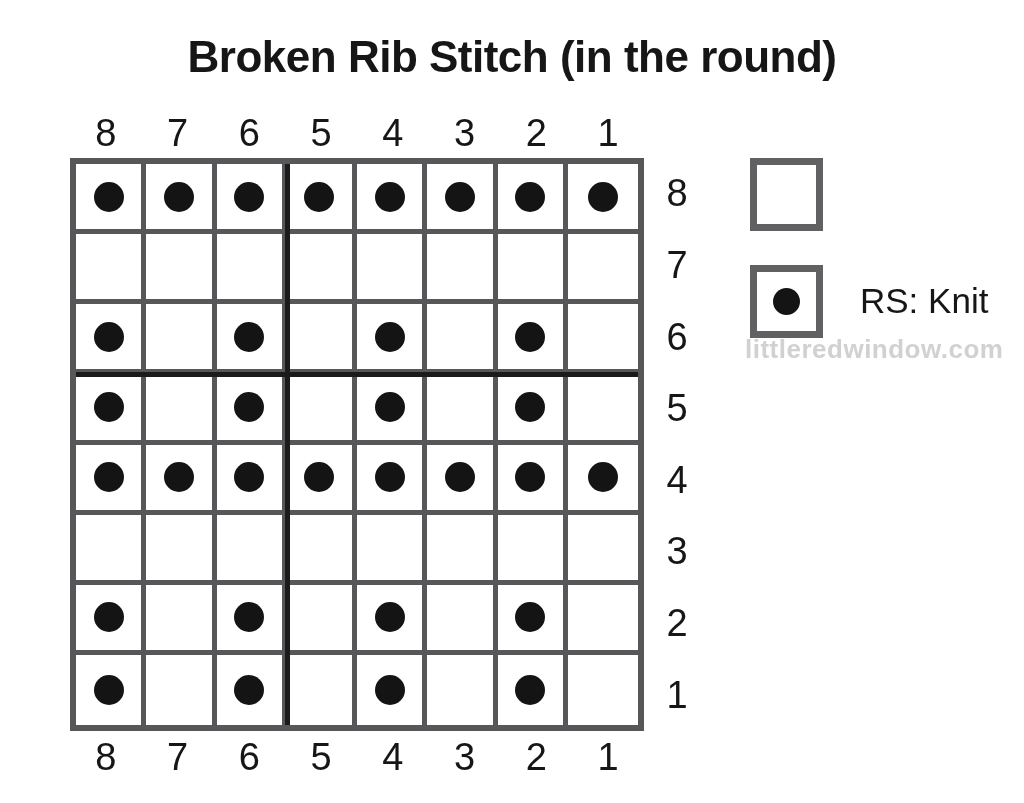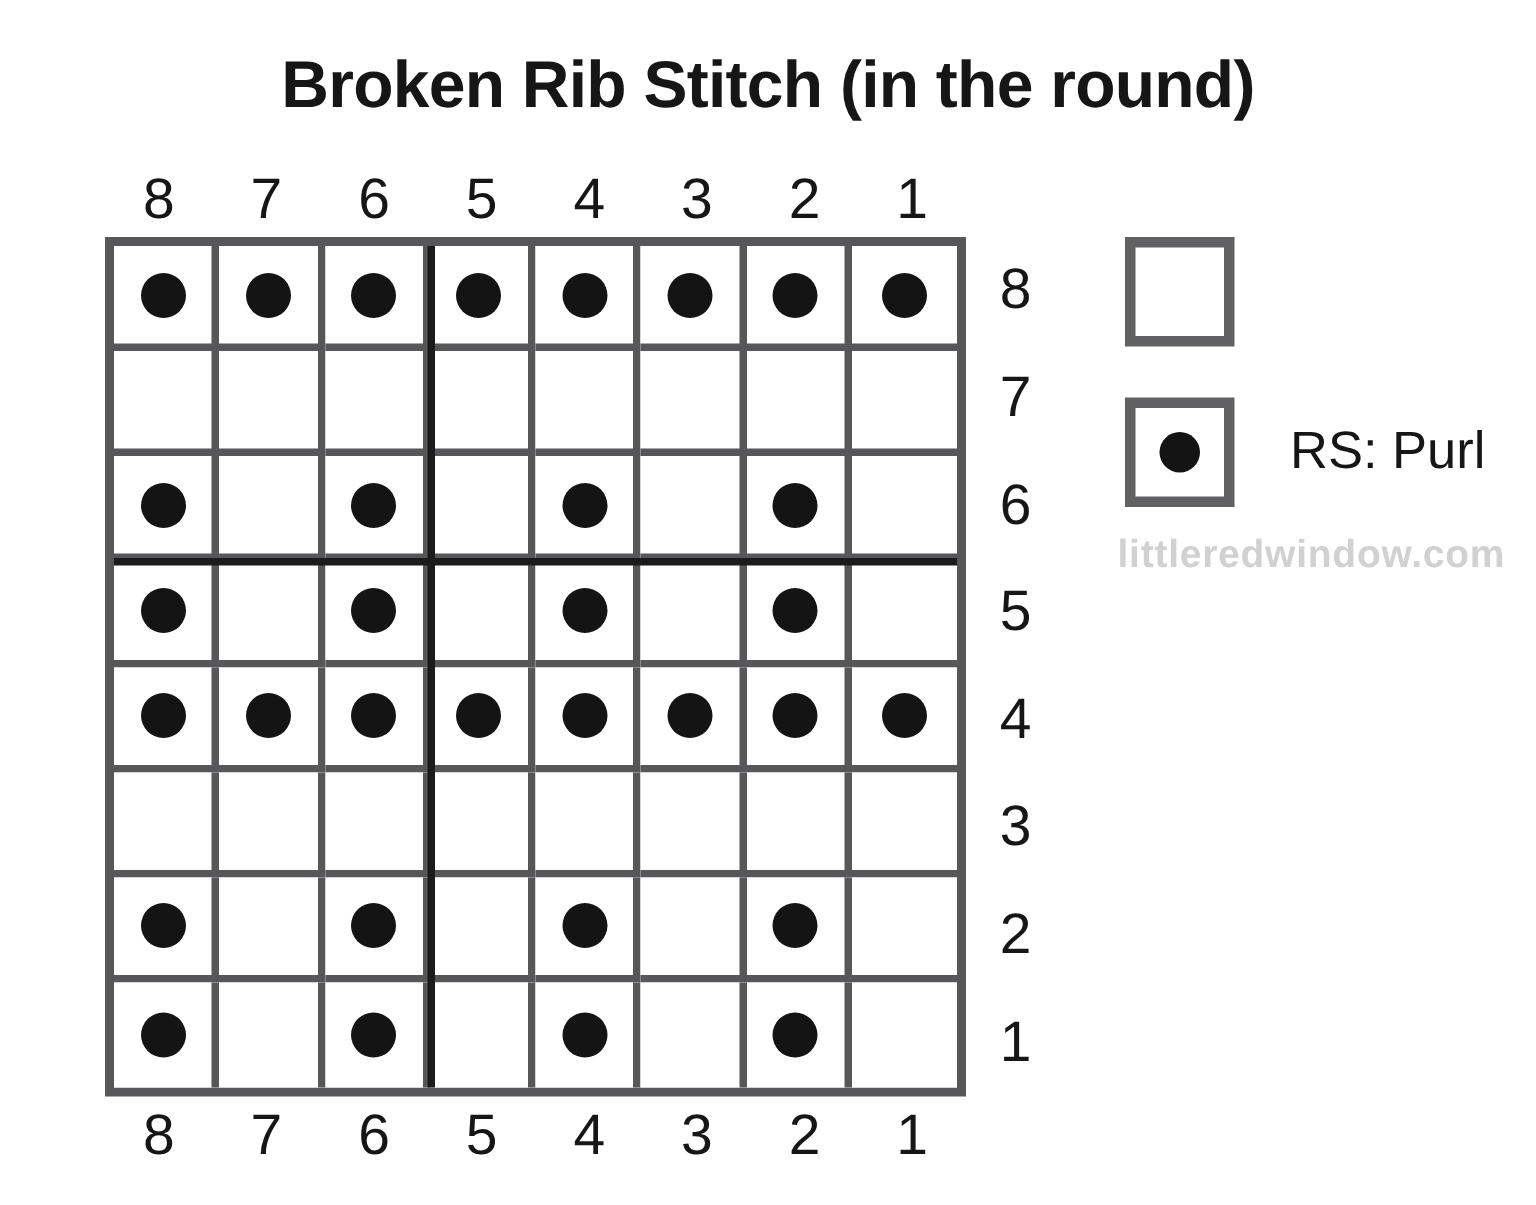--- a/index.html
+++ b/index.html
@@ -43,21 +43,21 @@
   .legend-swatch{position:absolute;left:750px;width:73px;height:73px;
     border:7px solid var(--legend-border);background:var(--background);
     display:flex;align-items:center;justify-content:center;}
   .legend-swatch.knit{top:158px;}
   .legend-swatch.purl{top:265px;}
   .legend-dot{width:27px;height:27px;border-radius:50%;background:var(--dot);}
   .legend-label{position:absolute;left:860px;font-size:35px;line-height:46px;white-space:nowrap;}
   .legend-label.knit{top:171px;}
   .legend-label.purl{top:278px;}
 
-  .watermark{position:absolute;left:745px;top:354px;font-size:26px;font-weight:bold;
+  .watermark{position:absolute;left:745px;top:334px;font-size:26px;font-weight:bold;
     letter-spacing:0.5px;color:var(--watermark);white-space:nowrap;}
 </style>
 </head>
 <body>
 
 <div class="page">
 
   <h1 class="title">Broken Rib Stitch (in the round)</h1>
 
   <div class="col-labels top">
@@ -224,17 +224,17 @@
       <span>3</span>
       <span>2</span>
       <span>1</span>
     </div>
 
   <div class="legend-swatch knit"></div>
 
   <div class="legend-swatch purl">
     <span class="legend-dot"></span>
   </div>
-  <div class="legend-label purl">RS: Purl</div>
+  <div class="legend-label purl">RS: Knit</div>
 
   <div class="watermark">littleredwindow.com</div>
 
 </div>
 
 </body></html>

